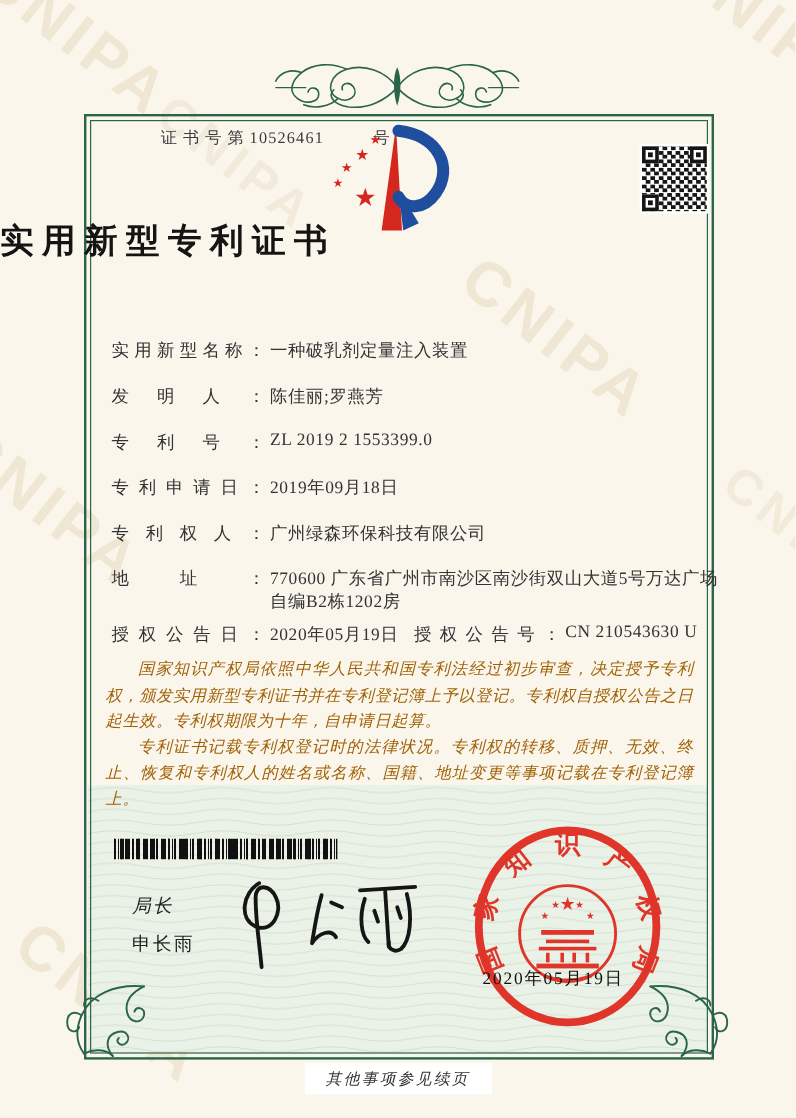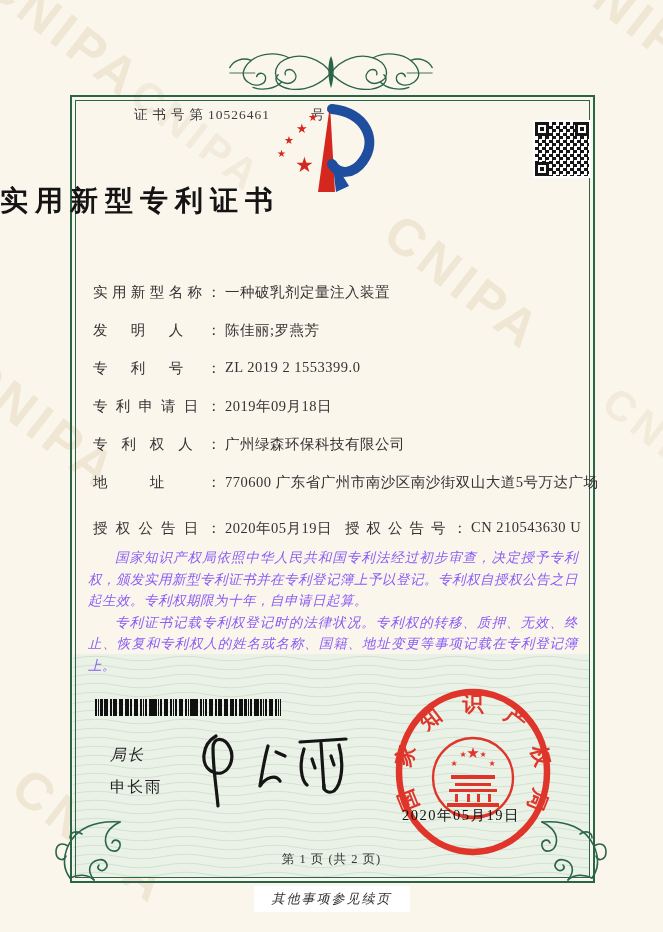--- a/index.html
+++ b/index.html
@@ -35,21 +35,21 @@
   
   .frow{position:absolute;left:93px;z-index:4;font-size:14.5px;color:#333;white-space:nowrap;}
   .flabel{display:inline-block;width:128px;text-align:justify;text-align-last:justify;
           vertical-align:top;color:#333;}
   .fval{margin-left:4px;letter-spacing:.5px;}
   .addr2{margin-left:132px;letter-spacing:.5px;}
   .pair2{position:absolute;left:252px;top:0;}
   .pair2 .flabel{width:122px;}
   
   .paras{position:absolute;left:88px;top:547px;width:490px;z-index:4;
-         font-size:13.5px;line-height:21.5px;color:#8b5cf6;font-style:italic;}
+         font-size:13.5px;line-height:21.5px;color:#a16207;font-style:italic;}
   .paras p{margin:0;text-indent:2em;text-align:justify;letter-spacing:.5px;}
   
   .waves{position:absolute;left:73px;top:654px;width:517px;height:224px;z-index:1;}
   .barcode{position:absolute;left:95px;top:699px;width:186px;height:17px;z-index:4;
      background:
       repeating-linear-gradient(90deg,#101010 0 2px,transparent 2px 5px),
       repeating-linear-gradient(90deg,#101010 0 1px,transparent 1px 3px),
       repeating-linear-gradient(90deg,transparent 0 6px,#101010 6px 8px,transparent 8px 13px);}
   .director-label{position:absolute;left:110px;top:745px;z-index:4;font-size:15.5px;color:#222;letter-spacing:2px;font-style:italic;}
   .director-name{position:absolute;left:110px;top:777px;z-index:4;font-size:15.5px;color:#222;letter-spacing:2px;}
@@ -168,20 +168,21 @@
   <div class="frow" style="top:397px;">
     <span class="flabel">专利申请日：</span><span class="fval">2019年09月18日</span>
   </div>
   <div class="frow" style="top:435px;">
     <span class="flabel">专利权人：</span><span class="fval">广州绿森环保科技有限公司</span>
   </div>
   <div class="frow" style="top:473px;white-space:normal;width:490px;">
     <div style="white-space:nowrap;">
       <span class="flabel">地址：</span><span class="fval">770600 广东省广州市南沙区南沙街双山大道5号万达广场</span>
     </div>
+    <div class="addr2">自编B2栋1202房</div>
   </div>
   <div class="frow" style="top:519px;width:490px;">
     <span class="flabel">授权公告日：</span><span class="fval">2020年05月19日</span>
     <span class="pair2">
       <span class="flabel">授权公告号：</span><span class="fval">CN 210543630 U</span>
     </span>
   </div>
 
   <div class="paras">
     <p>国家知识产权局依照中华人民共和国专利法经过初步审查，决定授予专利权，颁发实用新型专利证书并在专利登记簿上予以登记。专利权自授权公告之日起生效。专利权期限为十年，自申请日起算。</p>
@@ -231,18 +232,17 @@
       <rect x="64" y="108" width="3" height="8" stroke="none"></rect>
       <rect x="76" y="108" width="3" height="8" stroke="none"></rect>
       <rect x="86" y="108" width="3" height="8" stroke="none"></rect>
       <rect x="97" y="108" width="3" height="8" stroke="none"></rect>
       <rect x="56" y="117" width="52" height="4" stroke="none"></rect>
       <path d="M62 127 Q82 135 102 127" fill="none" stroke-width="3"></path>
     </g>
   </svg>
   <div class="seal-date">2020年05月19日</div>
 
-  <div class="pageinfo">第 1 页 (共 2 页)</div>
   <div class="contnote">
     <span>其他事项参见续页</span>
   </div>
 
 </div>
 
 </body></html>

